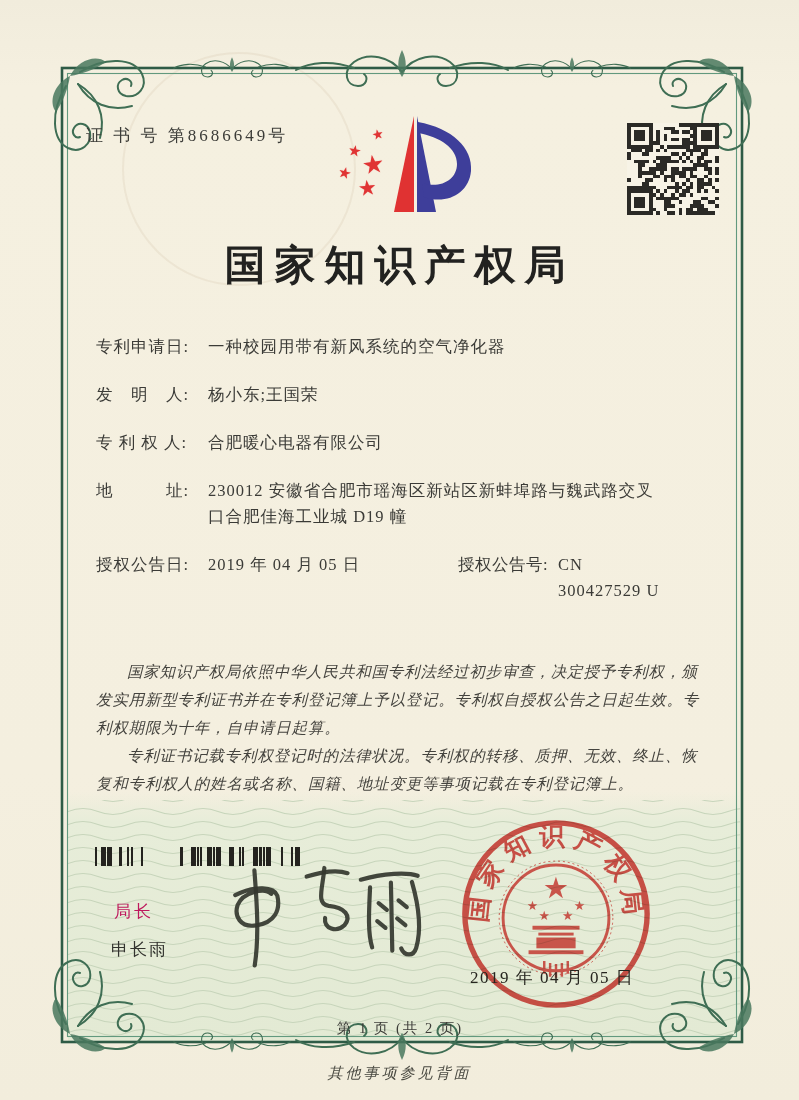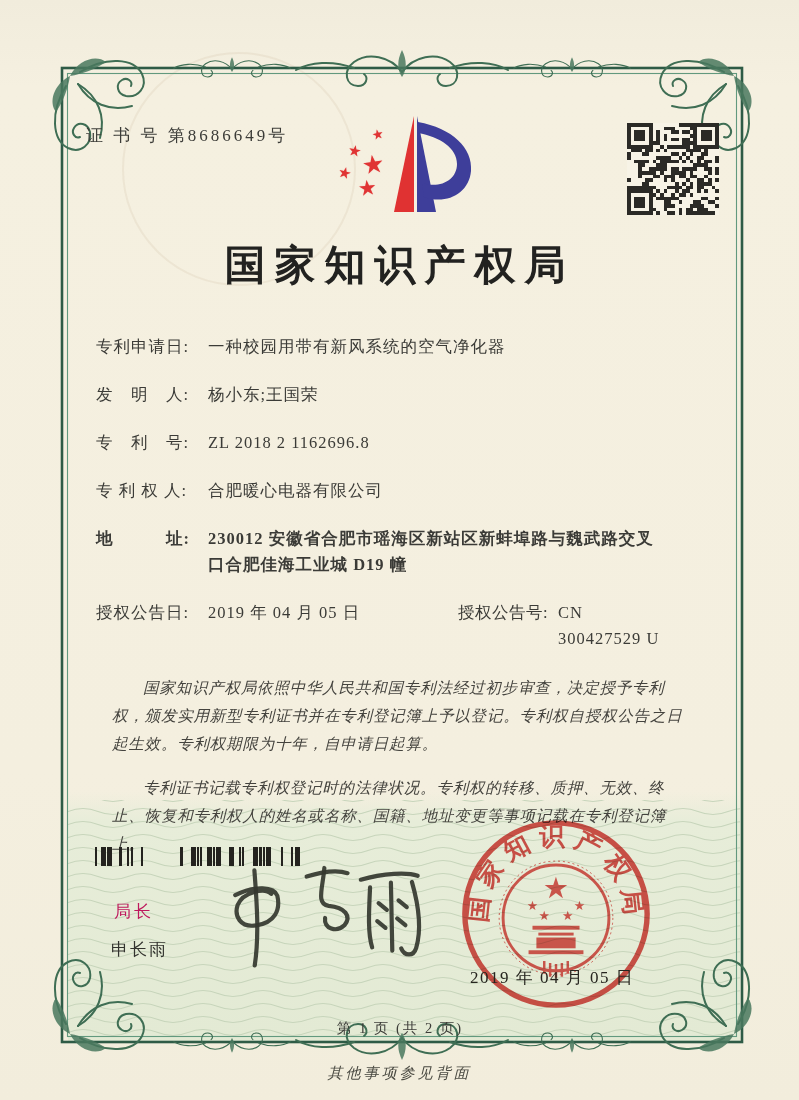--- a/index.html
+++ b/index.html
@@ -21,28 +21,28 @@
   .qr{left:627px;top:123px;width:92px;height:92px;background:#f7f3e6;}
   .qr i{position:absolute;background:#2b2a26;}
   
   .title{left:0;top:238px;width:100%;text-align:center;font-size:41px;font-weight:bold;
     letter-spacing:9px;color:#222220;}
   
   .fields{left:96px;top:334px;width:566px;font-size:16.5px;color:#3b3b37;}
   .frow{display:flex;line-height:26px;margin-bottom:22px;align-items:flex-start;}
   .flabel{width:112px;flex:0 0 112px;letter-spacing:1px;white-space:pre;}
   .fvalue{flex:1;letter-spacing:1px;}
-  .frow.addr{font-weight:bold;}
+  .frow.addr{}
   .frow.addr .fvalue{width:452px;}
   .pair1v{width:250px;flex:0 0 250px;letter-spacing:1px;}
   .flabel2{width:100px;flex:0 0 100px;letter-spacing:.5px;white-space:pre;}
   
   .bodytext{left:96px;top:658px;width:612px;font-size:15.5px;line-height:28px;
     font-style:italic;color:#44433e;letter-spacing:.8px;}
-  .bodytext p{margin:16px;text-indent:2em;}
+  .bodytext p{margin:0;text-indent:2em;}
   
   .waveband{left:68px;top:792px;width:672px;height:249px;}
   
   .barcode{left:95px;top:847px;width:207px;height:19px;}
   .barcode i{position:absolute;top:0;height:100%;background:#24231f;}
   
   .dtitle{left:114px;top:900px;font-size:17px;letter-spacing:3px;color:#be185d;
     font-family:"Liberation Sans","DejaVu Sans",sans-serif;}
   .dname{left:111px;top:938px;font-size:17px;letter-spacing:2px;color:#33332f;
     font-family:"Liberation Sans","DejaVu Sans",sans-serif;}
@@ -457,24 +457,20 @@
 <div class="abs fields">
   <div class="frow">
     <span class="flabel">专利申请日:</span>
     <span class="fvalue">一种校园用带有新风系统的空气净化器</span>
   </div>
   <div class="frow">
     <span class="flabel">发　明　人:</span>
     <span class="fvalue">杨小东;王国荣</span>
   </div>
   <div class="frow">
-    <span class="flabel">专　利　号:</span>
-    <span class="fvalue">ZL 2018 2 1162696.8</span>
-  </div>
-  <div class="frow">
     <span class="flabel">专 利 权 人:</span>
     <span class="fvalue">合肥暖心电器有限公司</span>
   </div>
   <div class="frow addr">
     <span class="flabel">地　　　址:</span>
     <span class="fvalue">230012 安徽省合肥市瑶海区新站区新蚌埠路与魏武路交叉口合肥佳海工业城 D19 幢</span>
   </div>
   <div class="frow">
     <span class="flabel">授权公告日:</span>
     <span class="pair1v">2019 年 04 月 05 日</span>

